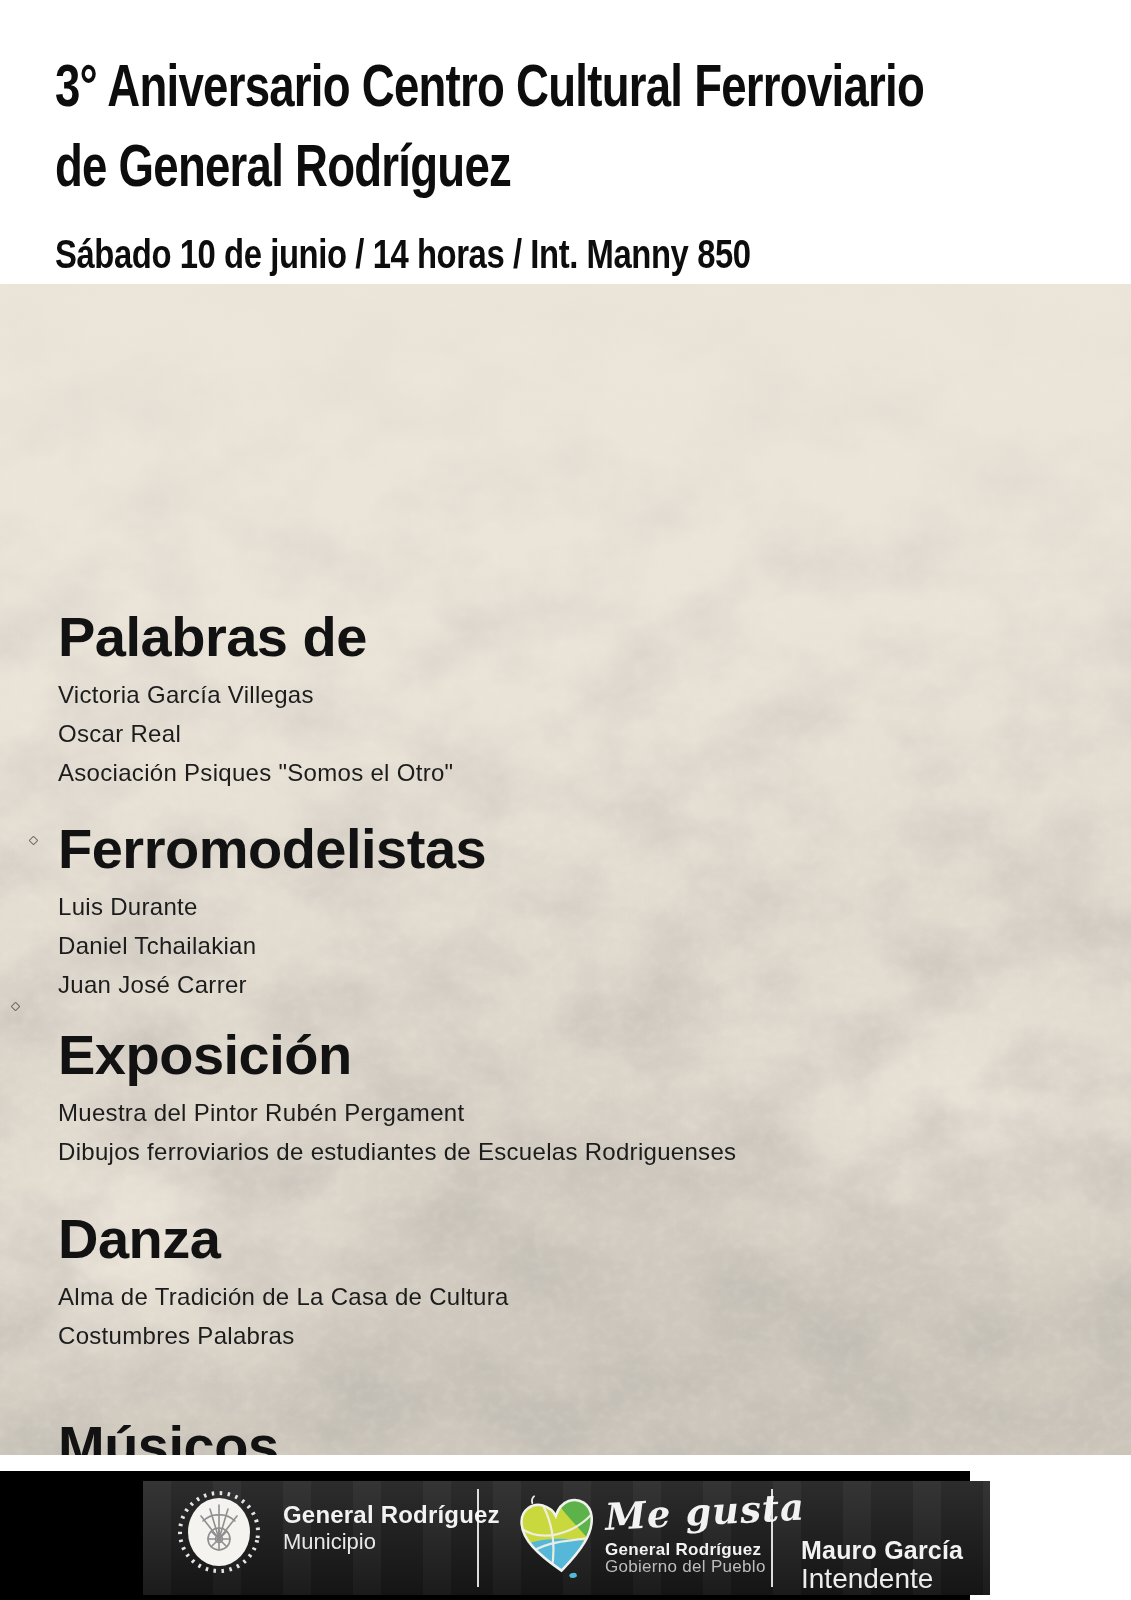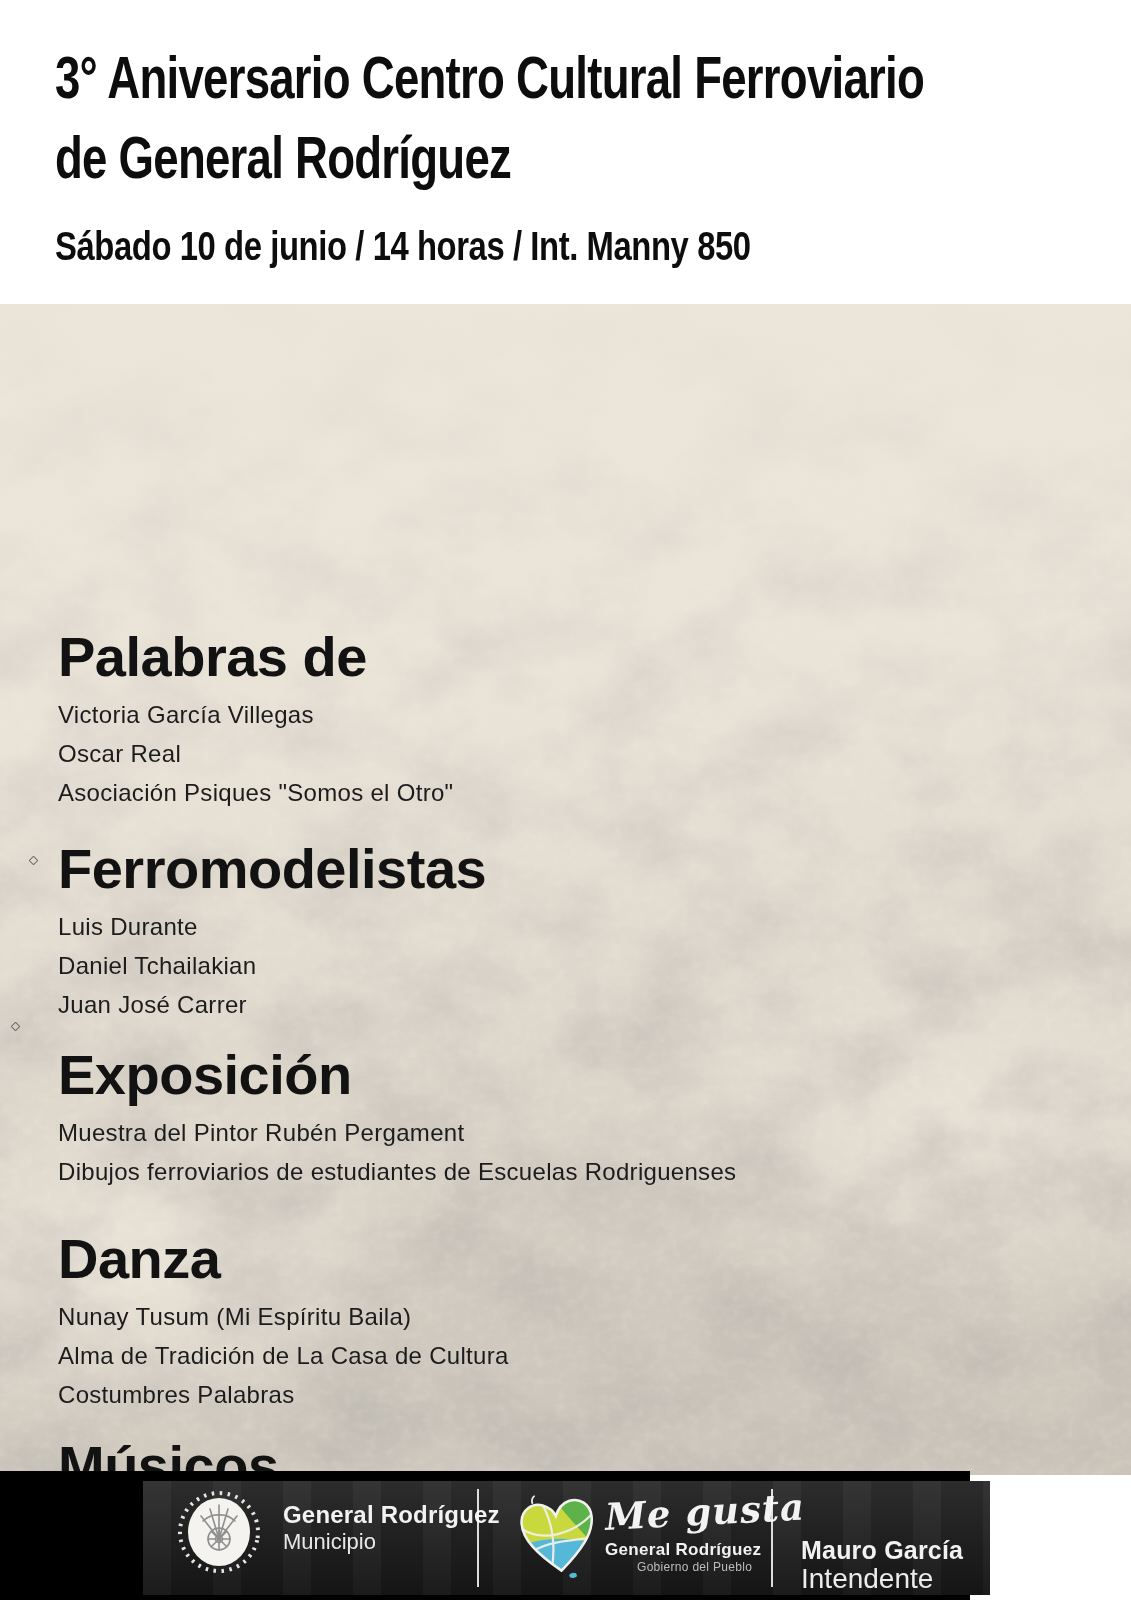--- a/index.html
+++ b/index.html
@@ -2,36 +2,36 @@
 <html><head>
 <meta charset="utf-8">
 <style>
   html,body{margin:0;padding:0;background:#333;}
   .poster{
     position:relative;width:1131px;height:1600px;margin:0 auto;
     background:#ffffff;overflow:hidden;
     font-family:"Liberation Sans",sans-serif;color:#141414;
   }
   
-  .header{position:absolute;left:0;top:8px;width:1131px;height:336px;background:#ffffff;}
+  .header{position:absolute;left:0;top:16px;width:1131px;height:336px;background:#ffffff;}
   .title{
     position:absolute;left:55px;top:30px;
     font-size:60px;line-height:80px;font-weight:800;color:#0d0d0d;
     letter-spacing:-1px;white-space:nowrap;
     transform:scaleX(0.76);transform-origin:0 0;
   }
   .subtitle{
     position:absolute;left:55px;top:214px;
     font-size:40px;line-height:48px;font-weight:700;color:#0d0d0d;
     letter-spacing:-0.5px;white-space:nowrap;
     transform:scaleX(0.82);transform-origin:0 0;
   }
   
   .paper{
-    position:absolute;left:0;top:304px;width:1131px;height:1171px;
+    position:absolute;left:0;top:284px;width:1131px;height:1171px;
     background:
       radial-gradient(420px 260px at 12% 82%, rgba(240,233,222,.8), rgba(240,233,222,0) 70%),
       radial-gradient(500px 300px at 85% 70%, rgba(244,237,226,.6), rgba(244,237,226,0) 70%),
       radial-gradient(600px 380px at 55% 95%, rgba(201,195,186,.55), rgba(201,195,186,0) 75%),
       linear-gradient(172deg,#ebe4d9 0%,#e8e1d6 34%,#dcd5ca 62%,#d0cabf 86%,#ccc6bb 100%);
     overflow:hidden;
   }
   .paper svg.texture{position:absolute;left:0;top:0;width:100%;height:100%;}
   .paper .veil{
     position:absolute;left:0;top:0;width:100%;height:100%;
@@ -73,21 +73,21 @@
   .mun-label{font-size:22px;line-height:26px;font-weight:400;color:#e8e8e8;}
   .vdiv{position:absolute;top:8px;width:2px;height:98px;background:rgba(255,255,255,.85);}
   .vdiv1{left:334px;} .vdiv2{left:628px;}
   .heart{position:absolute;left:372px;top:12px;width:86px;height:88px;transform:rotate(-6deg);}
   .mg-text{position:absolute;left:462px;top:16px;}
   .mg-script{
     font-family:"DejaVu Serif","Liberation Serif",serif;font-style:italic;font-weight:700;
     font-size:37px;line-height:40px;letter-spacing:1px;transform:rotate(-3deg);transform-origin:0 50%;
   }
   .mg-name{font-size:17px;line-height:20px;font-weight:700;margin-top:3px;letter-spacing:0.3px;}
-  .mg-tagline{font-size:12px;line-height:14px;font-weight:400;color:#bdbdbd;letter-spacing:0.3px;margin-left:32px;}
+  .mg-tagline{font-size:17px;line-height:14px;font-weight:400;color:#bdbdbd;letter-spacing:0.3px;}
   .mayor-text{position:absolute;left:658px;top:26px;margin-top:28px;}
   .mayor-name{font-size:25px;line-height:30px;font-weight:700;letter-spacing:0.2px;}
   .mayor-title{font-size:28px;line-height:28px;font-weight:400;color:#ececec;}
 </style>
 </head>
 <body>
 
 <div class="poster">
 
   <div class="header">
@@ -130,21 +130,20 @@
       </div>
 
       <div class="section s2">
         <h2>Exposición</h2>
         <div class="item">Muestra del Pintor Rubén Pergament</div>
         <div class="item">Dibujos ferroviarios de estudiantes de Escuelas Rodriguenses</div>
       </div>
 
       <div class="section s3">
         <h2>Danza</h2>
-        <div class="item">Nunay Tusum (Mi Espíritu Baila)</div>
         <div class="item">Alma de Tradición de La Casa de Cultura</div>
         <div class="item">Costumbres Palabras</div>
       </div>
 
       <div class="section s4">
         <h2>Músicos</h2>
 
       </div>
 
       <span class="mark mark1"></span>

